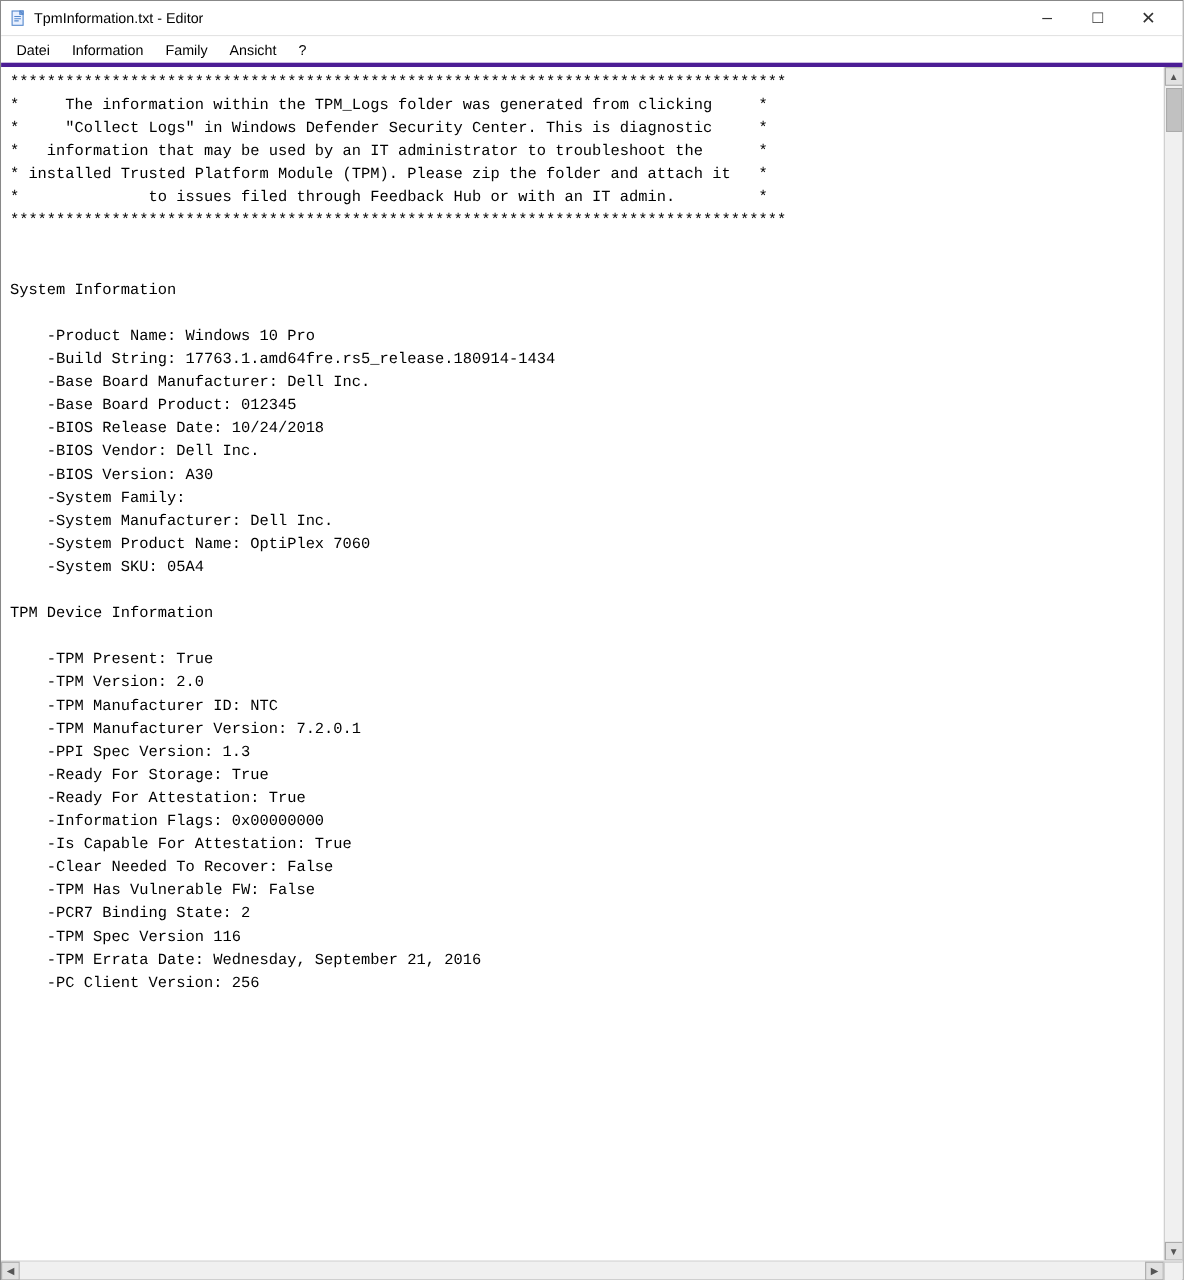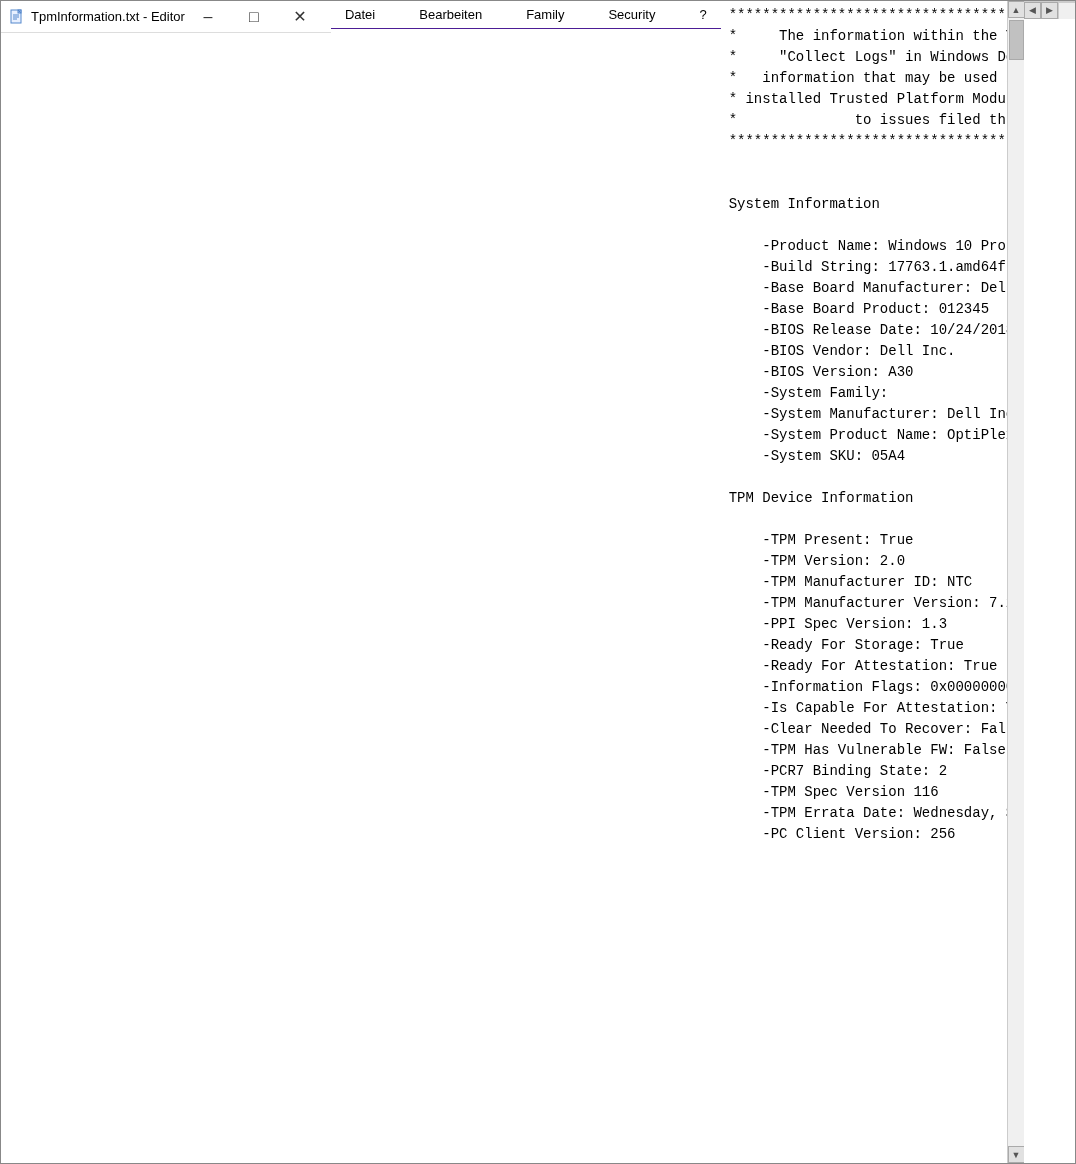--- a/index.html
+++ b/index.html
@@ -16,20 +16,21 @@
       align-items: flex-start;
       min-height: 100vh;
     }
 
     .window {
       width: 1076px;
       min-height: 1164px;
       background: #ffffff;
       border: 1px solid #888;
       display: flex;
+      flex-direction: column;
       box-shadow: 2px 2px 8px rgba(0,0,0,0.3);
     }
 
     .title-bar {
       background: #ffffff;
       border-bottom: 1px solid #ddd;
       display: flex;
       align-items: center;
       height: 32px;
       padding: 0 8px;
@@ -69,26 +70,25 @@
       cursor: pointer;
       display: flex;
       align-items: center;
       justify-content: center;
       font-size: 16px;
       color: #333;
     }
 
     .menu-bar {
       background: #ffffff;
-      border-bottom: 1px solid #4c1d95;
+      border-bottom: 4px solid #4c1d95;
       display: flex;
       align-items: flex-end;
       height: 28px;
       padding: 0 4px;
-      gap: 24px;
     }
 
     .menu-item {
       padding: 4px 10px;
       font-size: 13px;
       color: #000;
       cursor: pointer;
       height: 100%;
       display: flex;
       align-items: center;
@@ -208,23 +208,23 @@
     <span class="title-bar-text">TpmInformation.txt - Editor</span>
     <div class="title-bar-controls">
       <button class="title-btn">–</button>
       <button class="title-btn">□</button>
       <button class="title-btn close">✕</button>
     </div>
   </div>
 
   <div class="menu-bar">
     <div class="menu-item">Datei</div>
-    <div class="menu-item">Bearbeiten</div>
+    <div class="menu-item">Information</div>
     <div class="menu-item">Family</div>
-    <div class="menu-item">Security</div>
+    <div class="menu-item">Ansicht</div>
     <div class="menu-item">?</div>
   </div>
 
   <div class="content-area">
     <div class="text-editor">************************************************************************************
 *     The information within the TPM_Logs folder was generated from clicking     *
 *     "Collect Logs" in Windows Defender Security Center. This is diagnostic     *
 *   information that may be used by an IT administrator to troubleshoot the      *
 * installed Trusted Platform Module (TPM). Please zip the folder and attach it   *
 *              to issues filed through Feedback Hub or with an IT admin.         *

